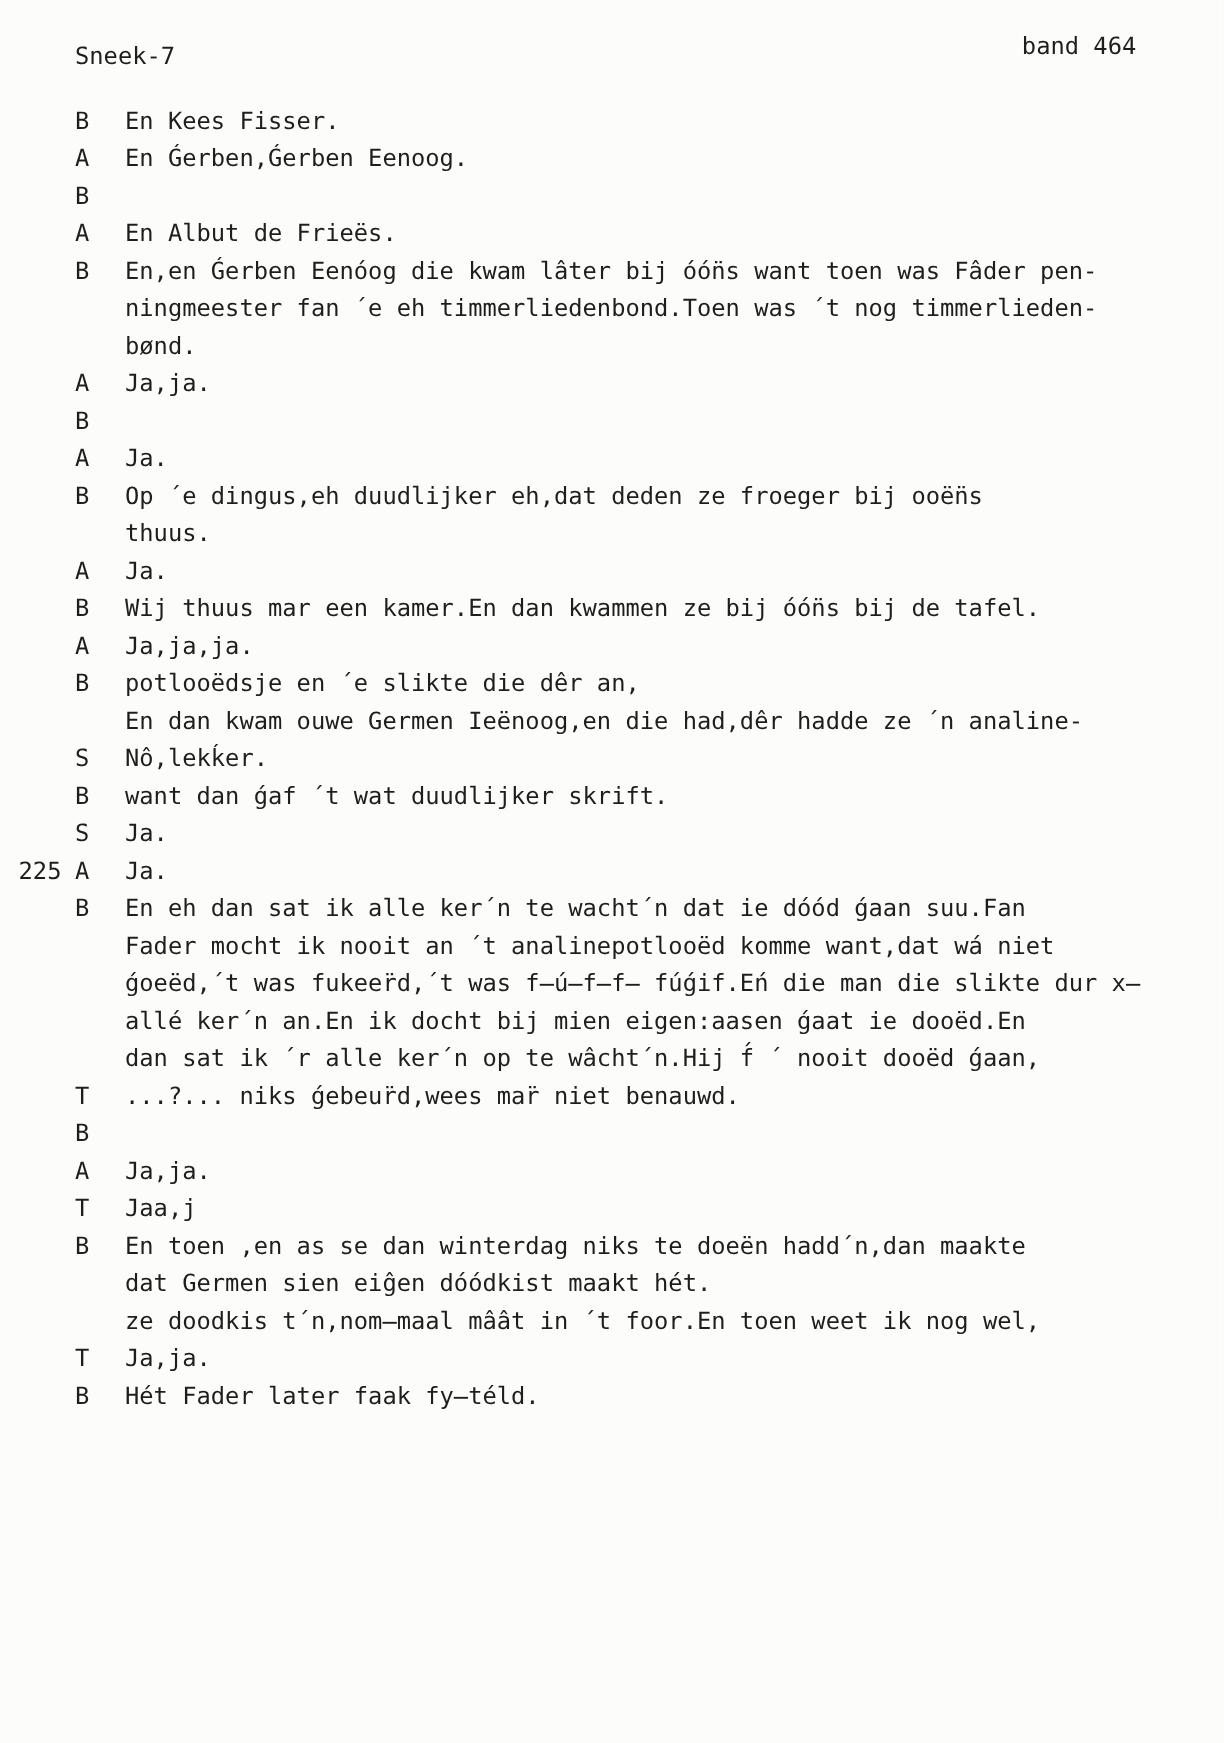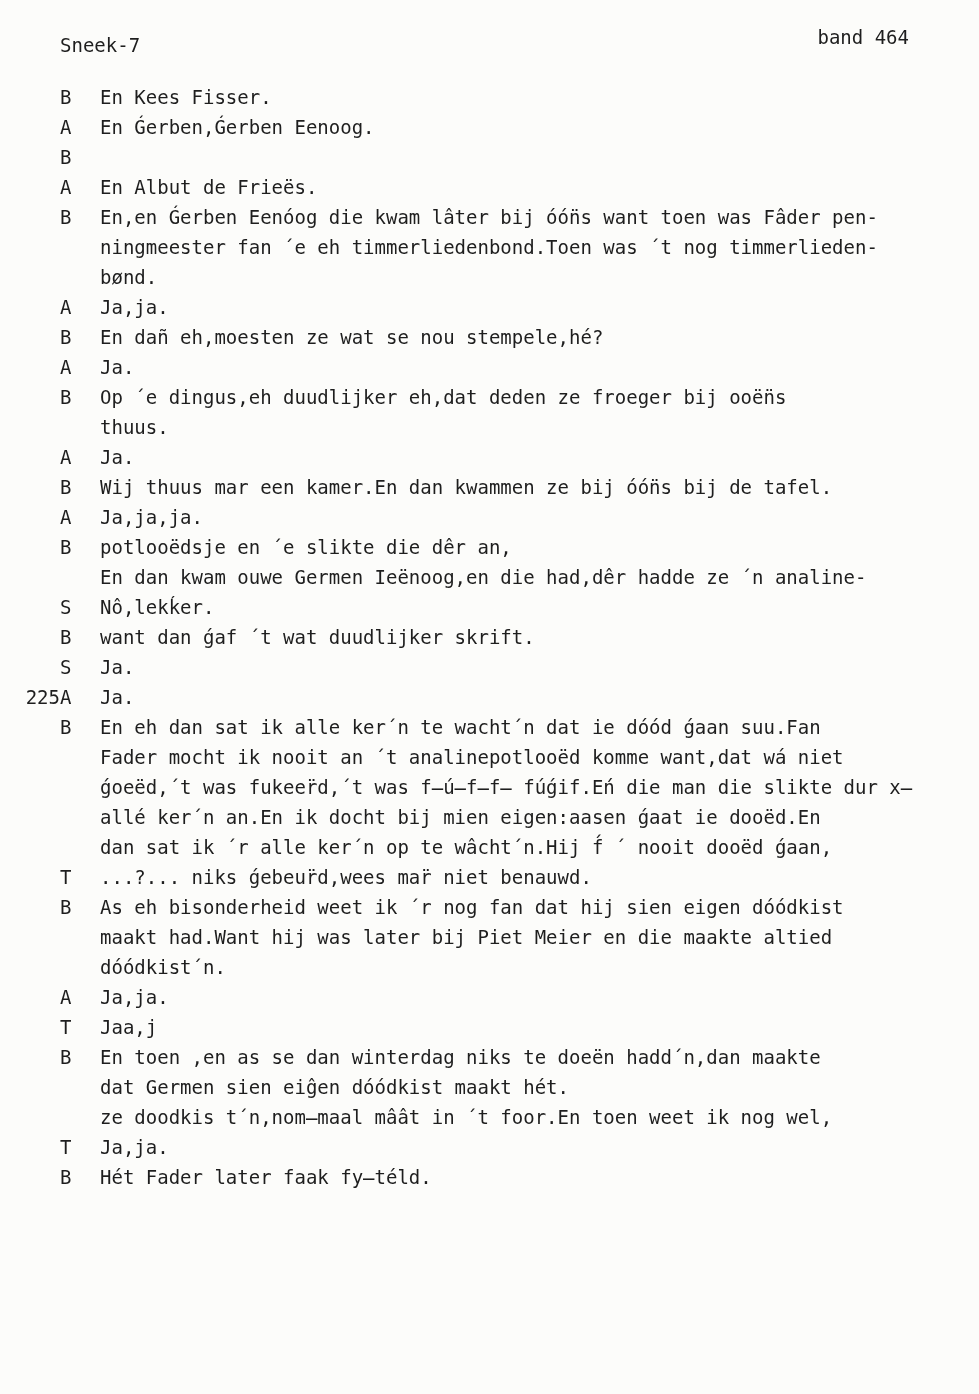--- a/index.html
+++ b/index.html
@@ -40,21 +40,21 @@
     top: 82px;
     left: 0;
     width: 979px;
   }
   .row {
     display: grid;
     grid-template-columns: 60px 40px 860px;
     align-items: start;
   }
   .margin-num {
-    text-align: right;
+    text-align: center;
     padding-left: 4px;
     white-space: pre;
   }
   .speaker {
     white-space: pre;
   }
   .utterances { }
   .uline {
     white-space: pre;
   }
@@ -109,23 +109,20 @@
       <div class="row">
         <span class="margin-num"></span>
         <span class="speaker">A</span>
         <div class="utterances">
           <div class="uline">Ja,ja.</div>
         </div>
       </div>
       <div class="row">
         <span class="margin-num"></span>
         <span class="speaker">B</span>
-        <div class="utterances">
-          <div class="uline">En dañ eh,moesten ze wat se nou stempele,hé?</div>
-        </div>
       </div>
       <div class="row">
         <span class="margin-num"></span>
         <span class="speaker">A</span>
         <div class="utterances">
           <div class="uline">Ja.</div>
         </div>
       </div>
       <div class="row">
         <span class="margin-num"></span>
@@ -206,25 +203,20 @@
       <div class="row">
         <span class="margin-num"></span>
         <span class="speaker">T</span>
         <div class="utterances">
           <div class="uline">...?... niks ǵebeur̈d,wees mar̈ niet benauwd.</div>
         </div>
       </div>
       <div class="row">
         <span class="margin-num"></span>
         <span class="speaker">B</span>
-        <div class="utterances">
-          <div class="uline">As eh bisonderheid weet ik ´r nog fan dat hij sien eigen dóódkist</div>
-          <div class="uline">maakt had.Want hij was later bij Piet Meier en die maakte altied</div>
-          <div class="uline">dóódkist´n.</div>
-        </div>
       </div>
       <div class="row">
         <span class="margin-num"></span>
         <span class="speaker">A</span>
         <div class="utterances">
           <div class="uline">Ja,ja.</div>
         </div>
       </div>
       <div class="row">
         <span class="margin-num"></span>

